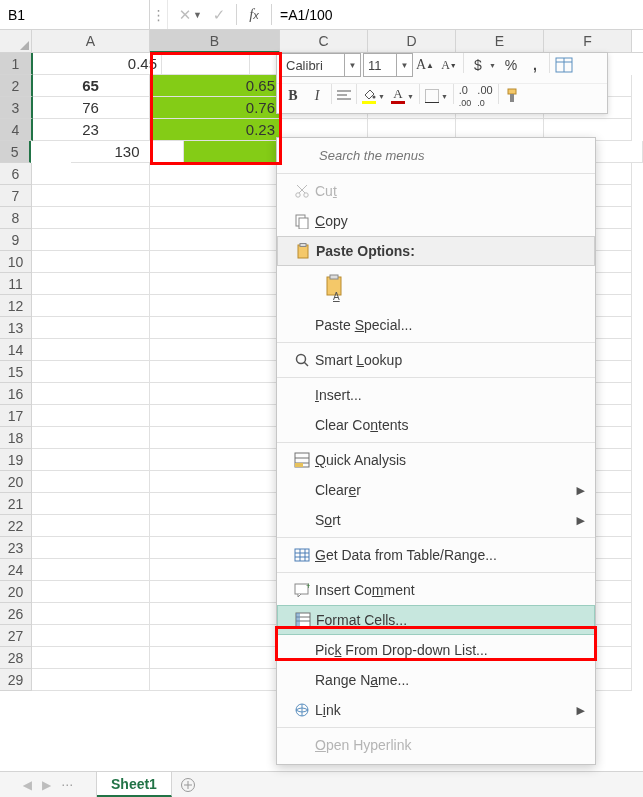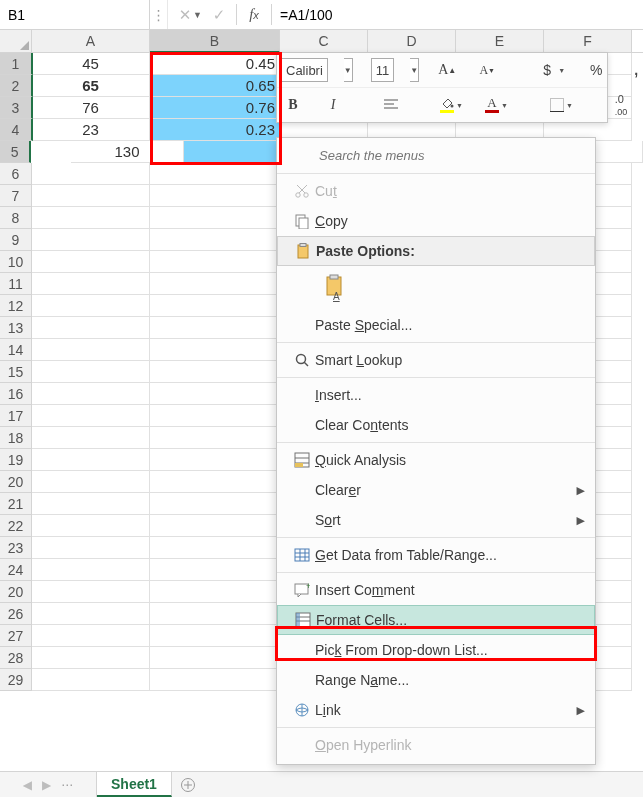--- a/index.html
+++ b/index.html
@@ -22,28 +22,28 @@
   .corner { width: 32px; border-right: 1px solid #d4d4d4; background: #f0f0f0; position: relative; }
   .corner::after { content: ""; position: absolute; right: 2px; bottom: 2px; width: 0; height: 0; border-style: solid; border-width: 0 0 9px 9px; border-color: transparent transparent #b0b0b0 transparent; }
   .col-h { height: 100%; border-right: 1px solid #d4d4d4; background: #f0f0f0; display: flex; align-items: center; justify-content: center; color: #555; font-size: 14px; }
   .col-h.sel { background: #d2d2d2; border-bottom: 2px solid #217346; height: calc(100% + 1px); margin-bottom: -1px; }
   .rows { }
   .row { display: flex; height: 22px; }
   .row-h { width: 32px; border-right: 1px solid #d4d4d4; border-bottom: 1px solid #d4d4d4; background: #f0f0f0; display: flex; align-items: center; justify-content: center; font-size: 14px; color: #555; }
   .row-h.sel { background: #d2d2d2; border-right: 2px solid #217346; width: 33px; margin-right: -1px; z-index: 1; }
   .cell { height: 100%; border-right: 1px solid #e0e0e0; border-bottom: 1px solid #e0e0e0; padding: 0 4px; display: flex; align-items: center; justify-content: flex-end; font-size: 15px; color: #333; background: #fff; }
   .cell.center { justify-content: center; }
-  .cell.selB { background: #7dd3fc; }
+  .cell.selB { background: #84cc16; }
 
   
   .red-box { position: absolute; border: 3px solid #ff0000; pointer-events: none; z-index: 50; }
 
   
   .mini-tb { position: absolute; left: 276px; top: 52px; width: 332px; background: #fcfcfc; border: 1px solid #c6c6c6; box-shadow: 0 2px 6px rgba(0,0,0,0.15); z-index: 20; }
-  .mini-row { height: 30px; display: flex; align-items: center; padding: 17px 4px; gap: 16px; }
+  .mini-row { height: 30px; display: flex; align-items: flex-start; padding: 0 4px; gap: 0; }
   .mini-row + .mini-row { border-top: 1px solid #eee; }
   .mini-ctl { height: 24px; display: flex; align-items: center; justify-content: center; color: #444; cursor: default; padding: 0 3px; position: relative; }
   .mini-ctl.font-name { width: 64px; border: 1px solid #ababab; background: #fff; justify-content: flex-start; padding: 0 4px; font-size: 13px; }
   .mini-ctl.font-size { width: 34px; border: 1px solid #ababab; background: #fff; justify-content: flex-start; padding: 0 4px; font-size: 13px; margin-left: 2px; }
   .mini-drop { width: 16px; border: 1px solid #ababab; border-left: none; display: flex; align-items: center; justify-content: center; font-size: 8px; color: #555; background: #fff; height: 24px; }
   .mini-sep { width: 1px; height: 20px; background: #e1e1e1; margin: 0 2px; }
   .ico { width: 18px; height: 18px; display: flex; align-items: center; justify-content: center; font-size: 14px; }
   .tri-down { font-size: 7px; color: #555; margin-left: 2px; }
   .color-bar { width: 14px; height: 3px; display: block; margin-top: 1px; }
 
@@ -95,21 +95,20 @@
     <div class="col-h" style="width:118px">A</div>
     <div class="col-h sel" style="width:130px">B</div>
     <div class="col-h" style="width:88px">C</div>
     <div class="col-h" style="width:88px">D</div>
     <div class="col-h" style="width:88px">E</div>
     <div class="col-h" style="width:88px">F</div>
   </div>
   <div class="rows" id="rows">
       <div class="row">
         <div class="row-h sel">1</div>
-        <div class="cell center" style="width: 118px;">45</div>
         <div class="cell selB" style="background: rgb(255, 255, 255); width: 130px;">0.45</div>
         <div class="cell" style="width: 88px;"></div>
         <div class="cell" style="width: 88px;"></div>
         <div class="cell" style="width: 88px;"></div>
         <div class="cell" style="width: 88px;"></div>
       </div>
       <div class="row">
         <div class="row-h sel">2</div>
         <div class="cell center" style="width: 118px; font-weight: bold;">65</div>
         <div class="cell selB" style="width: 130px;">0.65</div>

